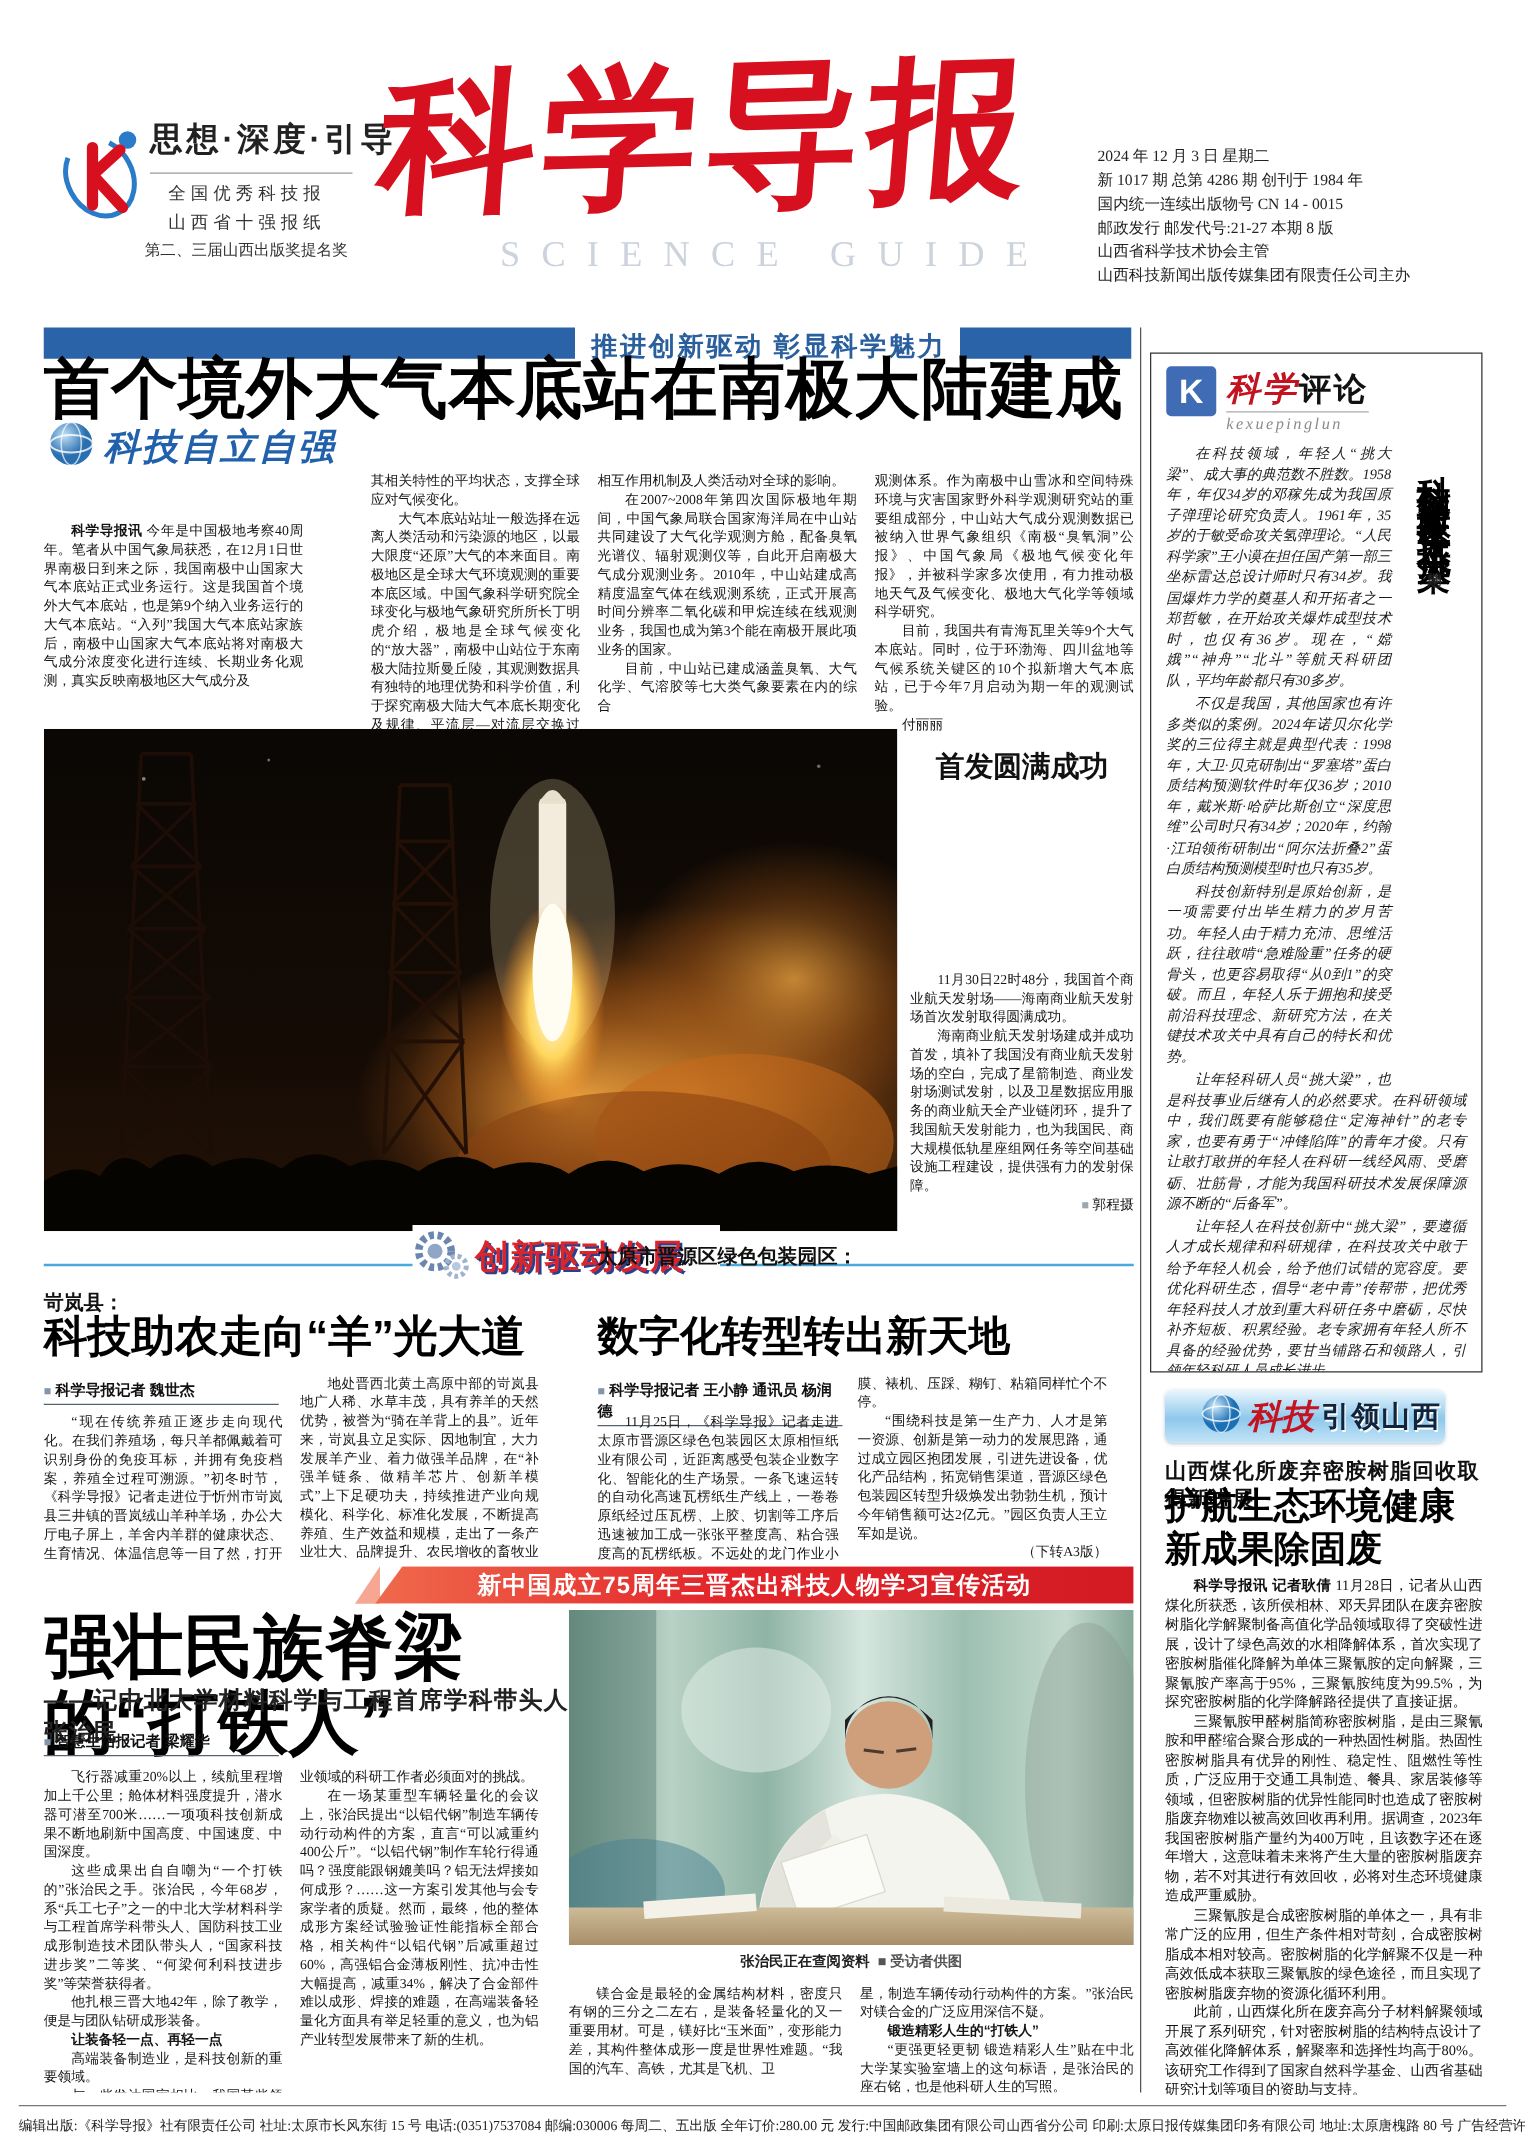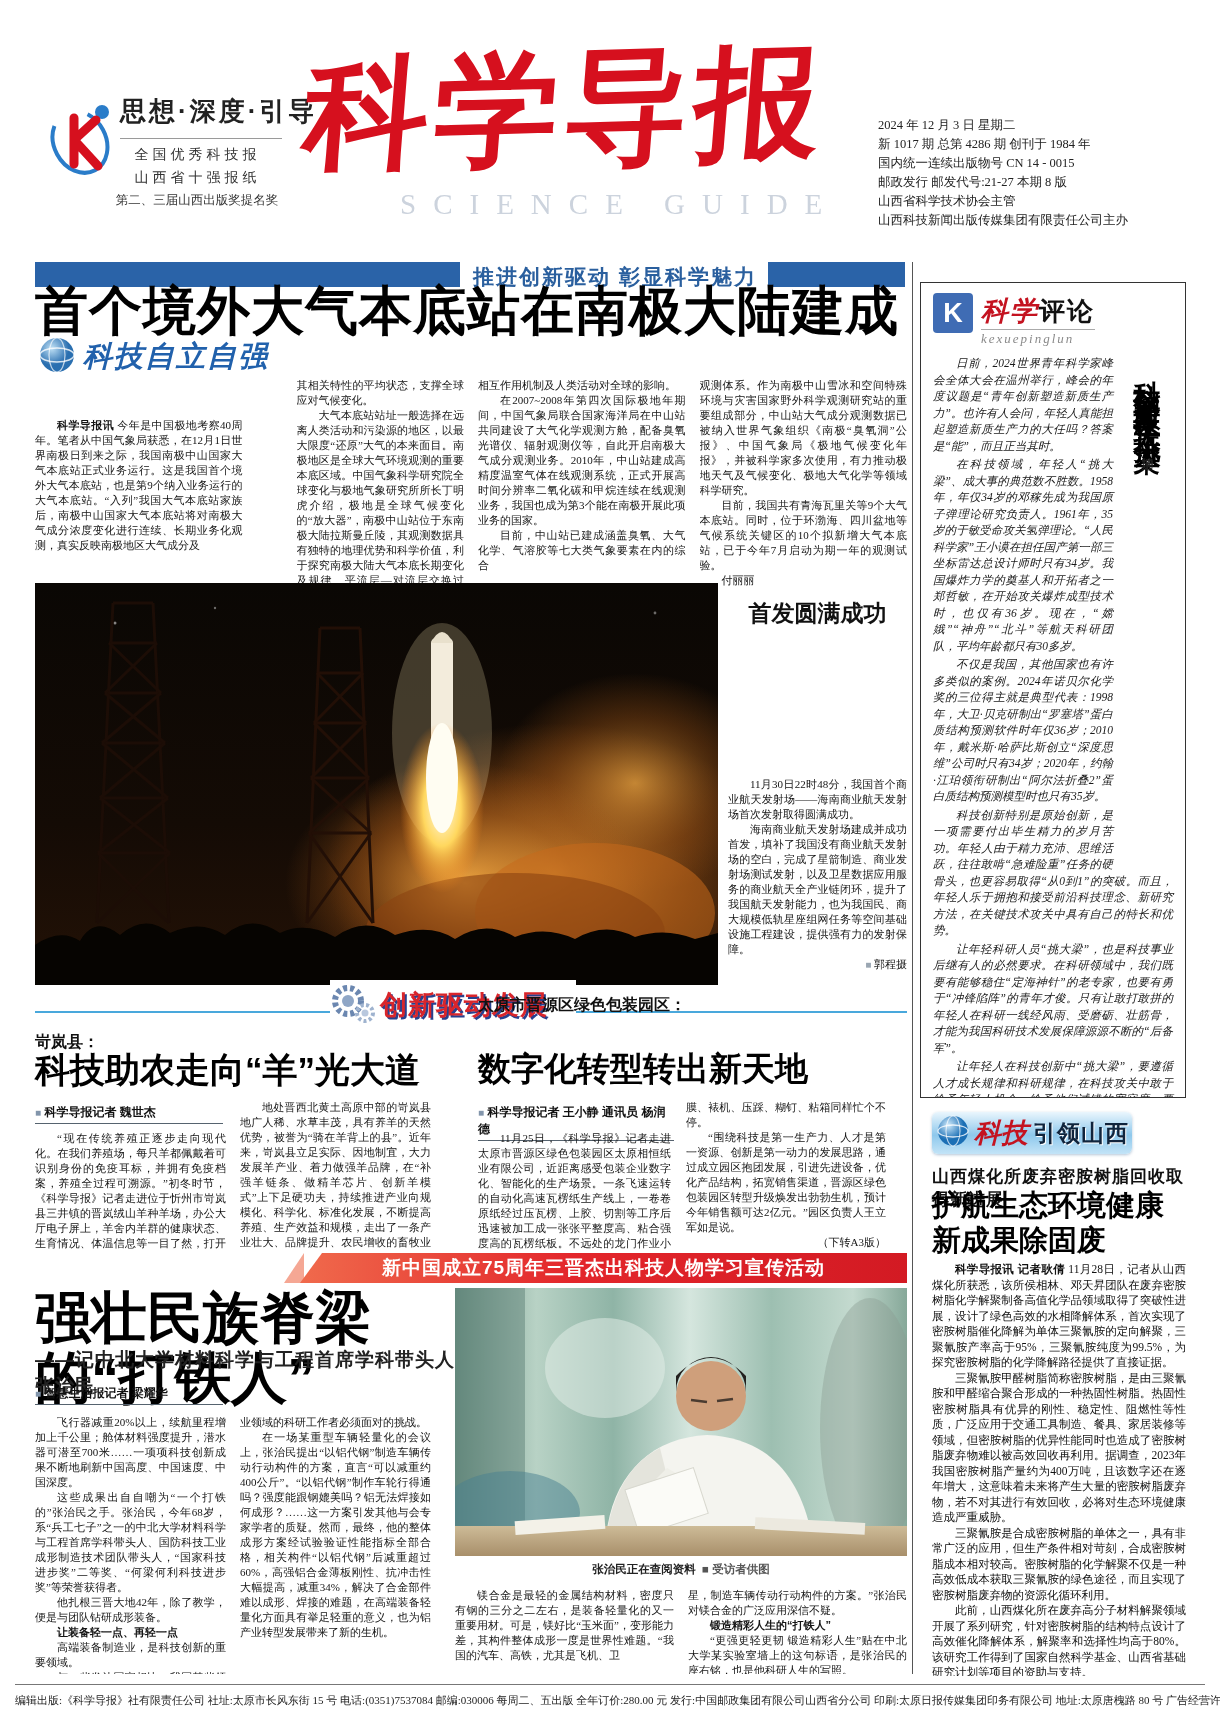--- a/index.html
+++ b/index.html
@@ -49,21 +49,21 @@
                padding-top:1px;letter-spacing:2px;}
   .comm-float{float:right;width:52px;height:500px;margin:4px 0 4px 8px;display:flex;
               flex-direction:column;align-items:center;}
   .comm-vtitle{writing-mode:vertical-rl;font:bold 27px "Liberation Sans",sans-serif;
                letter-spacing:5px;color:#000;}
   .comm-author{writing-mode:vertical-rl;font-size:12px;margin-top:14px;color:#222;}
   .comm-box p{margin:0 0 2px 0;text-indent:2em;font:italic 11.5px/16.5px "Liberation Serif",serif;
               text-align:justify;color:#1a1a1a;}
   
   .sx-badge{background:linear-gradient(180deg,#eaf6fd,#8ec8ec 55%,#c3e4f7);border-radius:6px;
-            display:flex;align-items:center;box-shadow:0 1px 3px rgba(40,90,140,.35);}
+            display:flex;align-items:center;box-shadow:0 1px 3px rgba(40,90,140,.35);padding-left:24px;}
   .sx-cn{font:bold italic 27px "Liberation Serif",serif;color:#c41320;margin-left:4px;}
   .sx-suffix{font:900 23px "Liberation Sans",sans-serif;color:#10243c;margin-left:5px;
              text-shadow:1px 1px 0 #fff;letter-spacing:1px;}
   .sx-kicker{font:600 17px "Liberation Sans",sans-serif;letter-spacing:1px;color:#111;}
   .sx-title{font:900 29px/35px "Liberation Sans",sans-serif;color:#000;}
   .sx-body p{margin:0;text-indent:2em;font-size:11.5px;line-height:15.5px;text-align:justify;}
   .sx-body .lead-in{font-family:"Liberation Sans",sans-serif;font-weight:bold;}
   
   .photo{overflow:hidden;}
   .photo-cap-title{font:bold 23px "Liberation Sans",sans-serif;text-align:center;color:#111;}
@@ -206,21 +206,20 @@
     <div class="comm-k">K</div>
     <div>
       <span class="comm-cn">科学</span><span class="comm-suffix">评论</span>
       <div class="comm-pinyin">kexuepinglun</div>
     </div>
   </div>
   <div class="comm-float">
     <div class="comm-vtitle">科技创新要敢让年轻人『挑大梁』</div>
     <div class="comm-author">胡定坤</div>
   </div>
-  <p>日前，2024世界青年科学家峰会全体大会在温州举行，峰会的年度议题是“青年创新塑造新质生产力”。也许有人会问，年轻人真能担起塑造新质生产力的大任吗？答案是“能”，而且正当其时。</p>
   <p>在科技领域，年轻人“挑大梁”、成大事的典范数不胜数。1958年，年仅34岁的邓稼先成为我国原子弹理论研究负责人。1961年，35岁的于敏受命攻关氢弹理论。“人民科学家”王小谟在担任国产第一部三坐标雷达总设计师时只有34岁。我国爆炸力学的奠基人和开拓者之一郑哲敏，在开始攻关爆炸成型技术时，也仅有36岁。现在，“嫦娥”“神舟”“北斗”等航天科研团队，平均年龄都只有30多岁。</p>
   <p>不仅是我国，其他国家也有许多类似的案例。2024年诺贝尔化学奖的三位得主就是典型代表：1998年，大卫·贝克研制出“罗塞塔”蛋白质结构预测软件时年仅36岁；2010年，戴米斯·哈萨比斯创立“深度思维”公司时只有34岁；2020年，约翰·江珀领衔研制出“阿尔法折叠2”蛋白质结构预测模型时也只有35岁。</p>
   <p>科技创新特别是原始创新，是一项需要付出毕生精力的岁月苦功。年轻人由于精力充沛、思维活跃，往往敢啃“急难险重”任务的硬骨头，也更容易取得“从0到1”的突破。而且，年轻人乐于拥抱和接受前沿科技理念、新研究方法，在关键技术攻关中具有自己的特长和优势。</p>
   <p>让年轻科研人员“挑大梁”，也是科技事业后继有人的必然要求。在科研领域中，我们既要有能够稳住“定海神针”的老专家，也要有勇于“冲锋陷阵”的青年才俊。只有让敢打敢拼的年轻人在科研一线经风雨、受磨砺、壮筋骨，才能为我国科研技术发展保障源源不断的“后备军”。</p>
   <p>让年轻人在科技创新中“挑大梁”，要遵循人才成长规律和科研规律，在科技攻关中敢于给予年轻人机会，给予他们试错的宽容度。要优化科研生态，倡导“老中青”传帮带，把优秀年轻科技人才放到重大科研任务中磨砺，尽快补齐短板、积累经验。老专家拥有年轻人所不具备的经验优势，要甘当铺路石和领路人，引领年轻科研人员成长进步。</p>
 
 </div>
 
 <div class="abs sep-cyan" style="left:35px;top:1011px;width:872px;"></div>
 <div class="abs drive-badge" style="left:330px;top:980px;width:246px;height:50px;">

